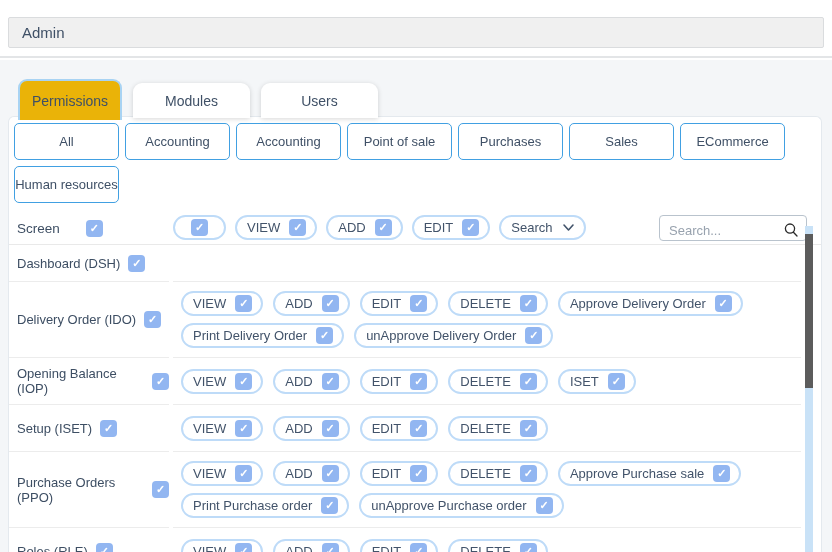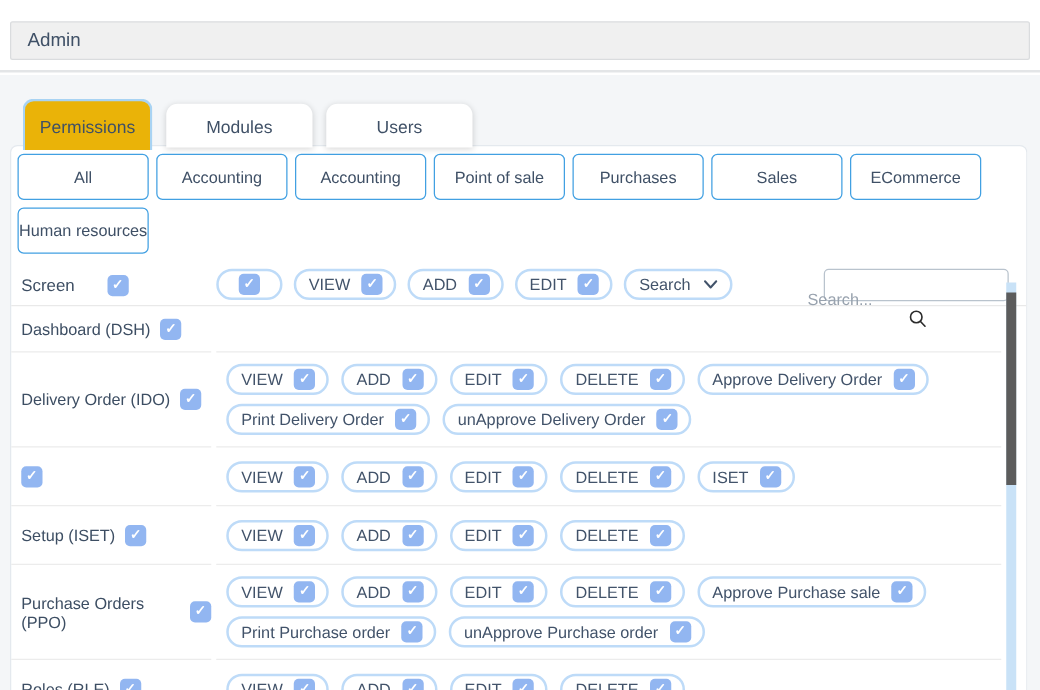--- a/index.html
+++ b/index.html
@@ -48,21 +48,21 @@
           border:2px solid #bedbf8; border-radius:13px; background:#fff; font-size:13px;
           color:#42536a; white-space:nowrap; cursor:pointer; }
   .pill.master { padding:0 16px; }
   .cb { width:17px; height:17px; min-width:17px; border-radius:4px; background:#92b6f1; color:#fff;
         font-size:11px; font-weight:bold; display:flex; align-items:center; justify-content:center;
         cursor:pointer; line-height:1; }
   .chev { display:flex; align-items:center; }
 
   
   .search { position:absolute; right:14px; top:3px; width:148px; height:26px; border:1px solid #b9c3cd;
-            border-radius:4px; background:#fff; display:flex; align-items:center; padding:16px 7px 0 9px;flex-direction:column; }
+            border-radius:4px; background:#fff; display:flex; align-items:center; padding:4px 7px 0 9px; }
   .search input { border:none; outline:none; flex:1; font-size:13px; color:#3f5066; min-width:0;
                   font-family:"Liberation Sans", sans-serif; background:transparent; }
   .search input::placeholder { color:#98a2ae; }
 
   
   .perm-rows { padding-right:20px; }
   .perm-row { display:flex; column-gap:4px; }
   .row-left { width:160px; min-width:160px; display:flex; align-items:center; gap:8px; padding-left:8px;
               border-bottom:1px solid #ececec; font-size:13px; color:#3d4e63; }
   .row-right { flex:1; border-bottom:1px solid #ececec; display:flex; flex-direction:column;
@@ -191,20 +191,21 @@
               </span>
               <span class="pill">
                 <span>unApprove Delivery Order</span>
                 <span class="cb">✓</span>
               </span>
             </div>
           </div>
         </div>
         <div class="perm-row">
           <div class="row-left">
+            <span>Opening Balance (IOP)</span>
             <span class="cb">✓</span>
           </div>
           <div class="row-right">
             <div class="pill-line">
               <span class="pill">
                 <span>VIEW</span>
                 <span class="cb">✓</span>
               </span>
               <span class="pill">
                 <span>ADD</span>

